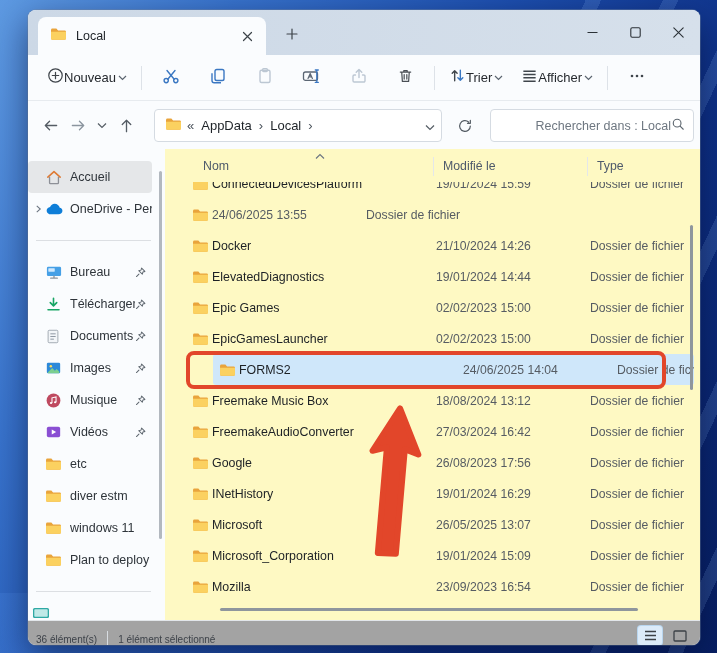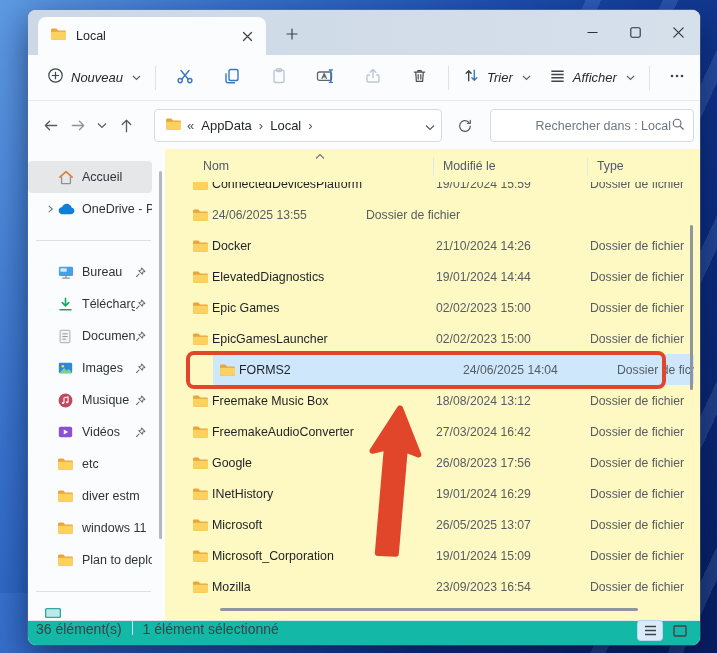--- a/index.html
+++ b/index.html
@@ -29,21 +29,21 @@
   .tab-label { font-size:12.5px; color:#1c2126; margin-left:9px; flex:1; }
   .tab-close { width:22px; height:22px; border-radius:4px; display:flex; align-items:center; justify-content:center; }
   .newtab { position:absolute; left:252px; top:12px; width:24px; height:24px; border-radius:4px;
     display:flex; align-items:center; justify-content:center; }
   .wincontrols { position:absolute; right:0; top:0; height:44px; display:flex; }
   .winbtn { width:43px; height:44px; display:flex; align-items:center; justify-content:center; }
 
   
   .toolbar { position:absolute; left:0; top:45px; width:672px; height:46px; background:#fafcfe;
     border-bottom:1px solid #e7ebef; display:flex; align-items:center; padding-left:10px; }
-  .tb-btn { display:flex; align-items:center; gap:7px; height:34px; padding:0 9px; border-radius:4px;font-style:italic; }
+  .tb-btn { display:flex; align-items:center; height:34px; padding:0 9px; border-radius:4px; }
   .tb-label { font-size:13px; color:#25292e; }
   .tb-sep { width:1px; height:24px; background:#dde2e8; margin:0 5px; }
   .tb-icon-btn { width:47px; height:34px; display:flex; align-items:center; justify-content:center; border-radius:4px; }
   .tb-actions { display:flex; }
   .chev { display:inline-flex; margin-left:2px; }
 
   
   .addressrow { position:absolute; left:0; top:92px; width:672px; height:47px;
     display:flex; align-items:center; padding-left:8px; }
   .nav-btn { width:28px; height:30px; display:flex; align-items:center; justify-content:center; }
@@ -57,21 +57,21 @@
   .searchbox { margin-left:10px; width:204px; height:33px; background:#fff; border:1px solid #d5dbe2;
     border-radius:4px; display:flex; align-items:center; padding:0 8px 0 10px; }
   .searchbox input { border:none; outline:none; flex:1; font-size:12.5px; color:#2a2f35; background:transparent;
     font-family:"Liberation Sans","DejaVu Sans",sans-serif; min-width:0;text-align:right; }
   .searchbox input::placeholder { color:#6e7781; opacity:1; }
 
   
   .main { position:absolute; left:0; top:139px; width:672px; height:471px; display:flex; }
 
   .sidebar { position:relative; width:137px; padding-top:12px; }
-  .sb-item { display:flex; align-items:center; height:32px; margin-right:13px; border-radius:4px; padding-left:16px; }
+  .sb-item { display:flex; align-items:center; height:32px; margin-right:13px; border-radius:4px; padding-left:4px; }
   .sb-item.selected { background:#e5e7e9; }
   .sb-exp { width:13px; display:flex; justify-content:center; }
   .sb-ico { width:19px; display:flex; align-items:center; }
   .sb-label { font-size:12.5px; color:#2e343a; margin-left:6px; white-space:nowrap; overflow:hidden; flex:1; }
   .sb-pin { margin-left:auto; padding-right:6px; display:flex; }
   .sb-divider { height:1px; background:#dcdfe3; margin:15px 14px 15px 8px; }
   .sb-item.clipped { height:12px; overflow:hidden; align-items:flex-start; margin-top:2px;flex-direction:column; }
   .sb-scroll { position:absolute; left:131px; top:22px; width:3px; height:368px; background:#b2b8bf; border-radius:2px; }
 
   .list { position:relative; flex:1; background:#fef9c3; }
@@ -89,22 +89,22 @@
   .row.selected { background:#cfe7fa;margin-left:48px; }
   .r-ico { width:26px; padding-left:6px; display:flex; align-items:center; }
   .r-name { width:224px; font-size:12.4px; color:#1d2125; white-space:nowrap; overflow:hidden; }
   .r-date { width:154px; font-size:12.2px; color:#565c63; }
   .r-type { flex:1; font-size:12.2px; color:#565c63; white-space:nowrap; overflow:hidden; }
 
   .v-scroll { position:absolute; left:525px; top:76px; width:3px; height:165px; background:#8f969d; border-radius:2px; }
   .h-scroll { position:absolute; left:55px; top:459px; width:418px; height:3px; background:#8f969d; border-radius:2px; }
 
   
-  .statusbar { position:absolute; left:0; bottom:0; width:672px; height:25px; background:#14b8a6;
-    border-top:1px solid #e2e6ea; display:flex; align-items:flex-start; padding:0 8px; font-size:14px; color:#3d4249; }
+  .statusbar { position:absolute; left:0; bottom:0; width:672px; height:25px; background:#a3a3a3;
+    border-top:1px solid #e2e6ea; display:flex; align-items:flex-end; padding:0 8px; font-size:10px; color:#3d4249; }
   .st-sep { width:1px; height:14px; background:#d7dce1; margin:0 10px; }
   .st-views { margin-left:auto; display:flex; align-items:center; gap:6px; }
   .view-btn { width:24px; height:19px; display:flex; align-items:center; justify-content:center; border-radius:3px; }
   .view-btn.active { background:#dcebf9; box-shadow:0 0 0 1px #b9d6ef; }
 
   
   .anno-box { position:absolute; left:186px; top:351px; width:480px; height:38px;
     border:4px solid #e2462a; border-radius:8px; z-index:40; pointer-events:none; }
   .anno-arrow { position:absolute; left:346px; top:404px; z-index:41; pointer-events:none; }
 </style>

